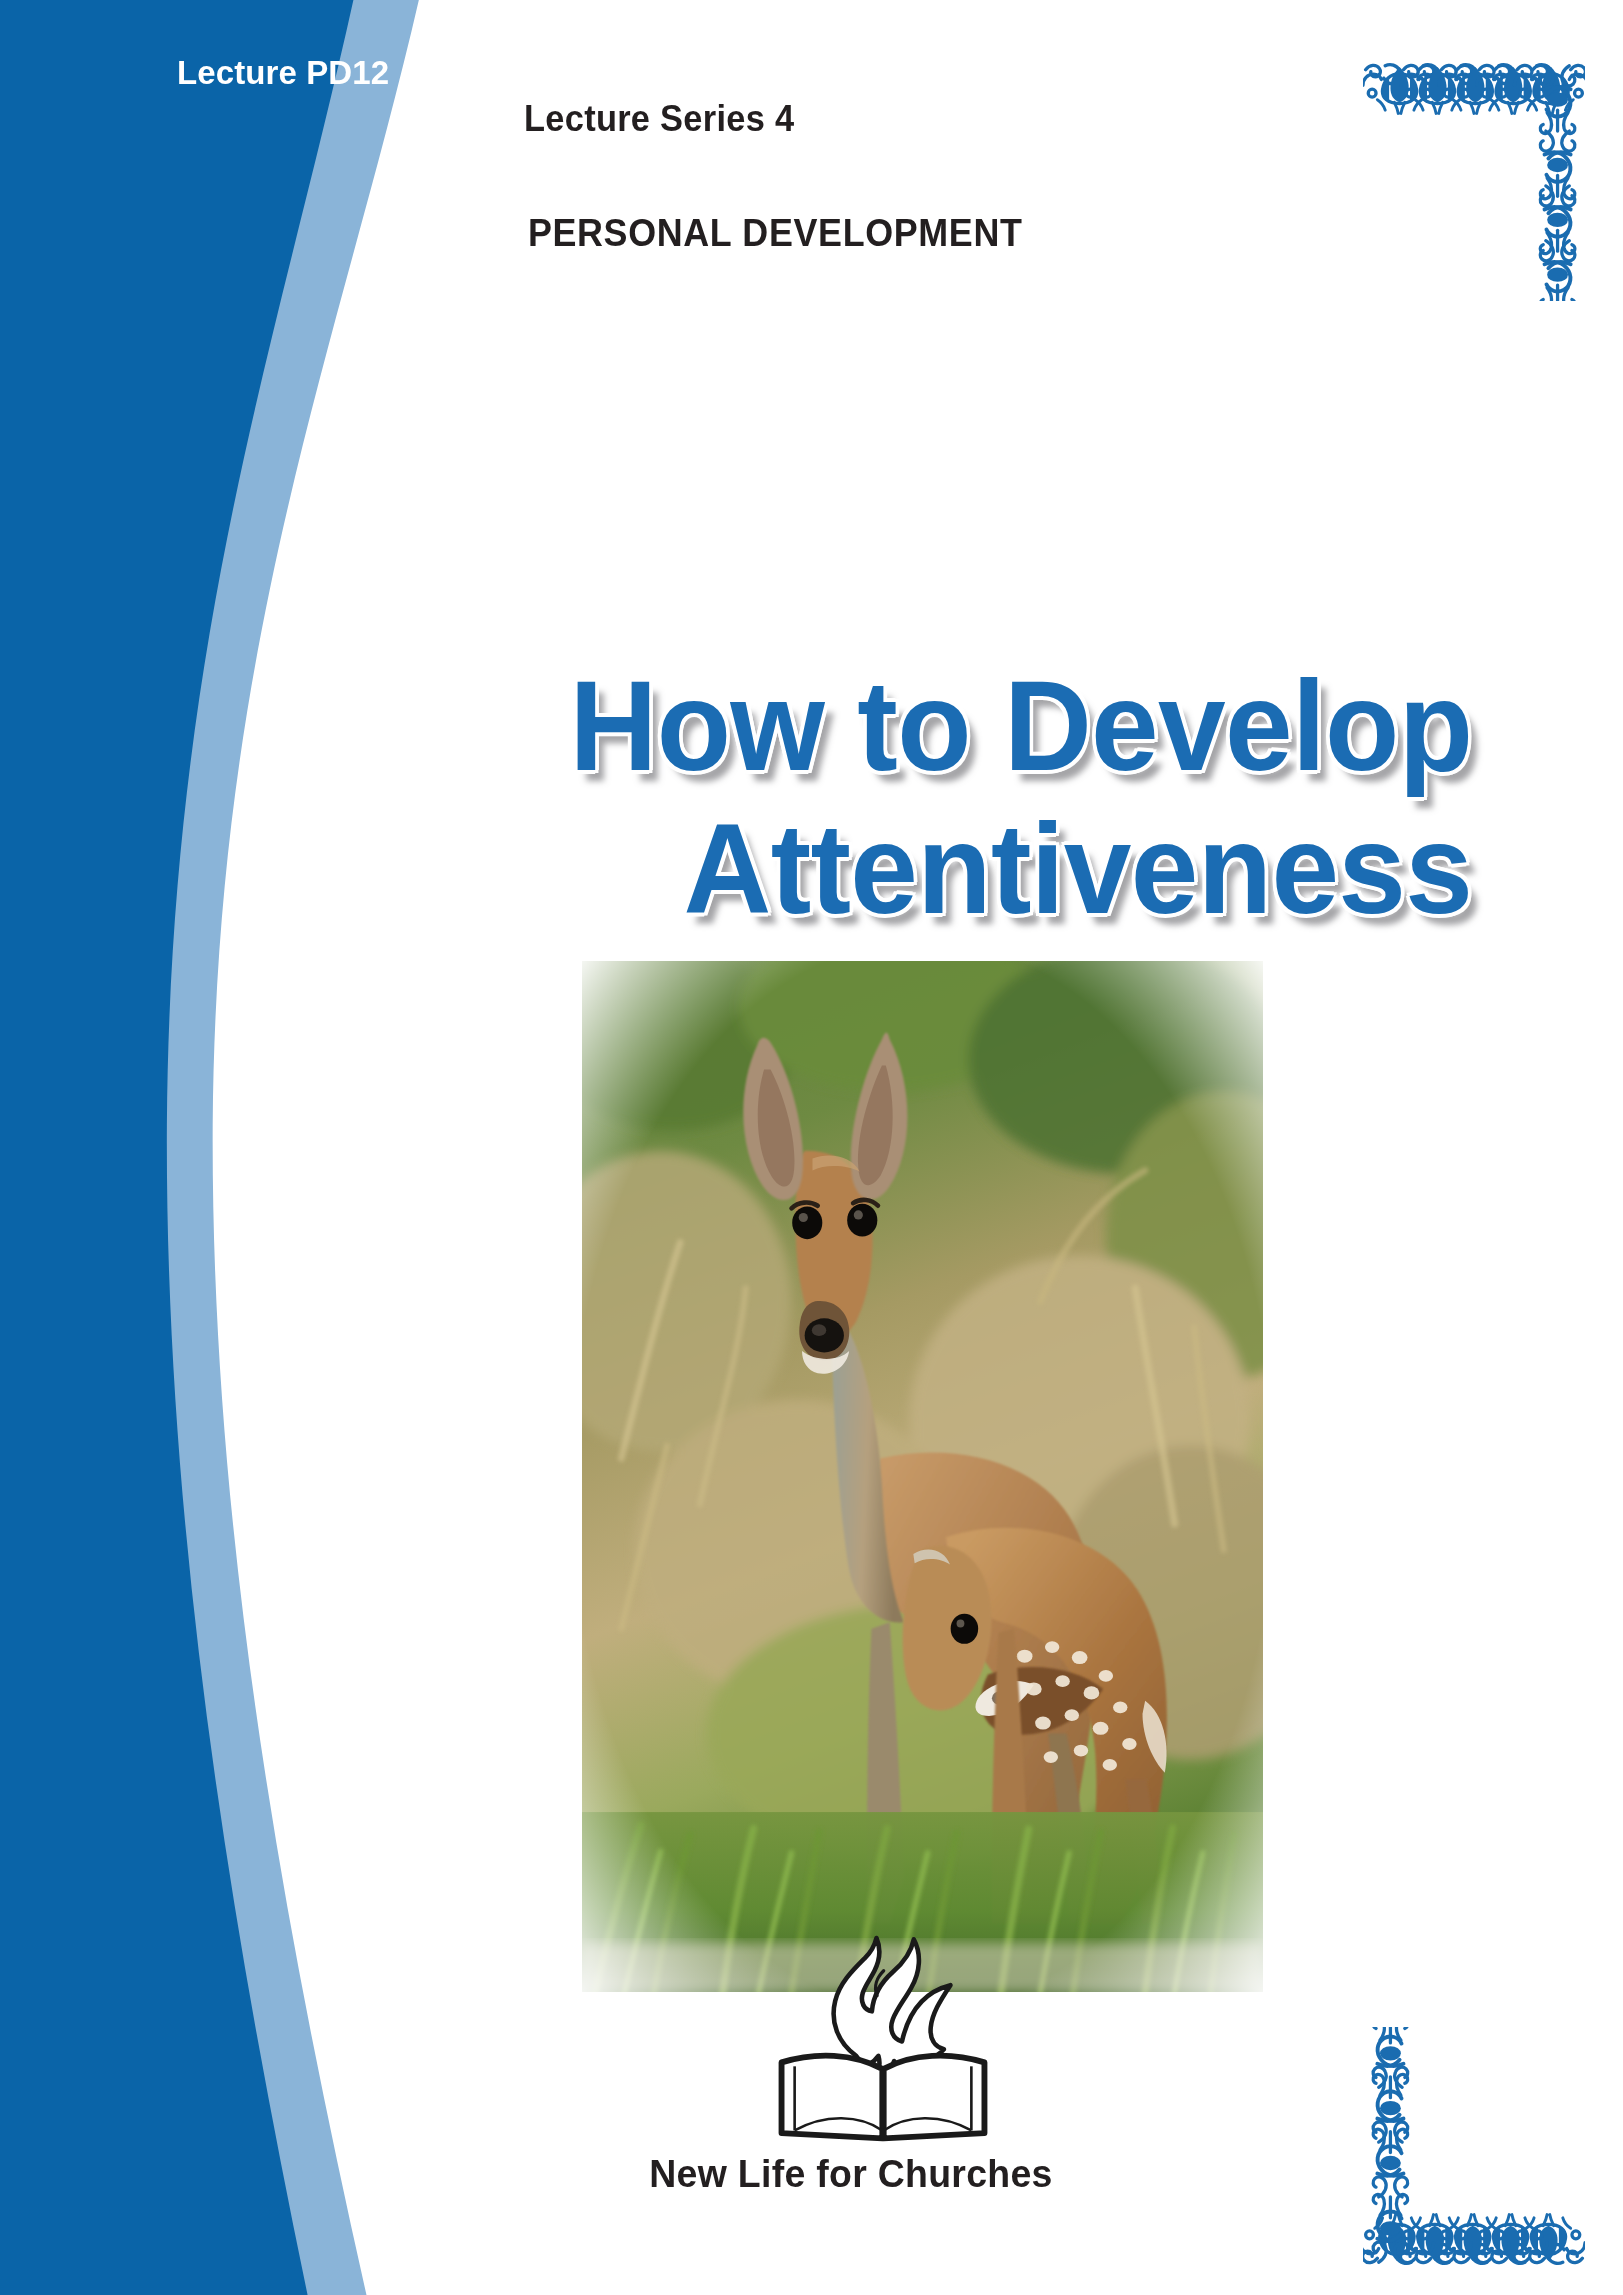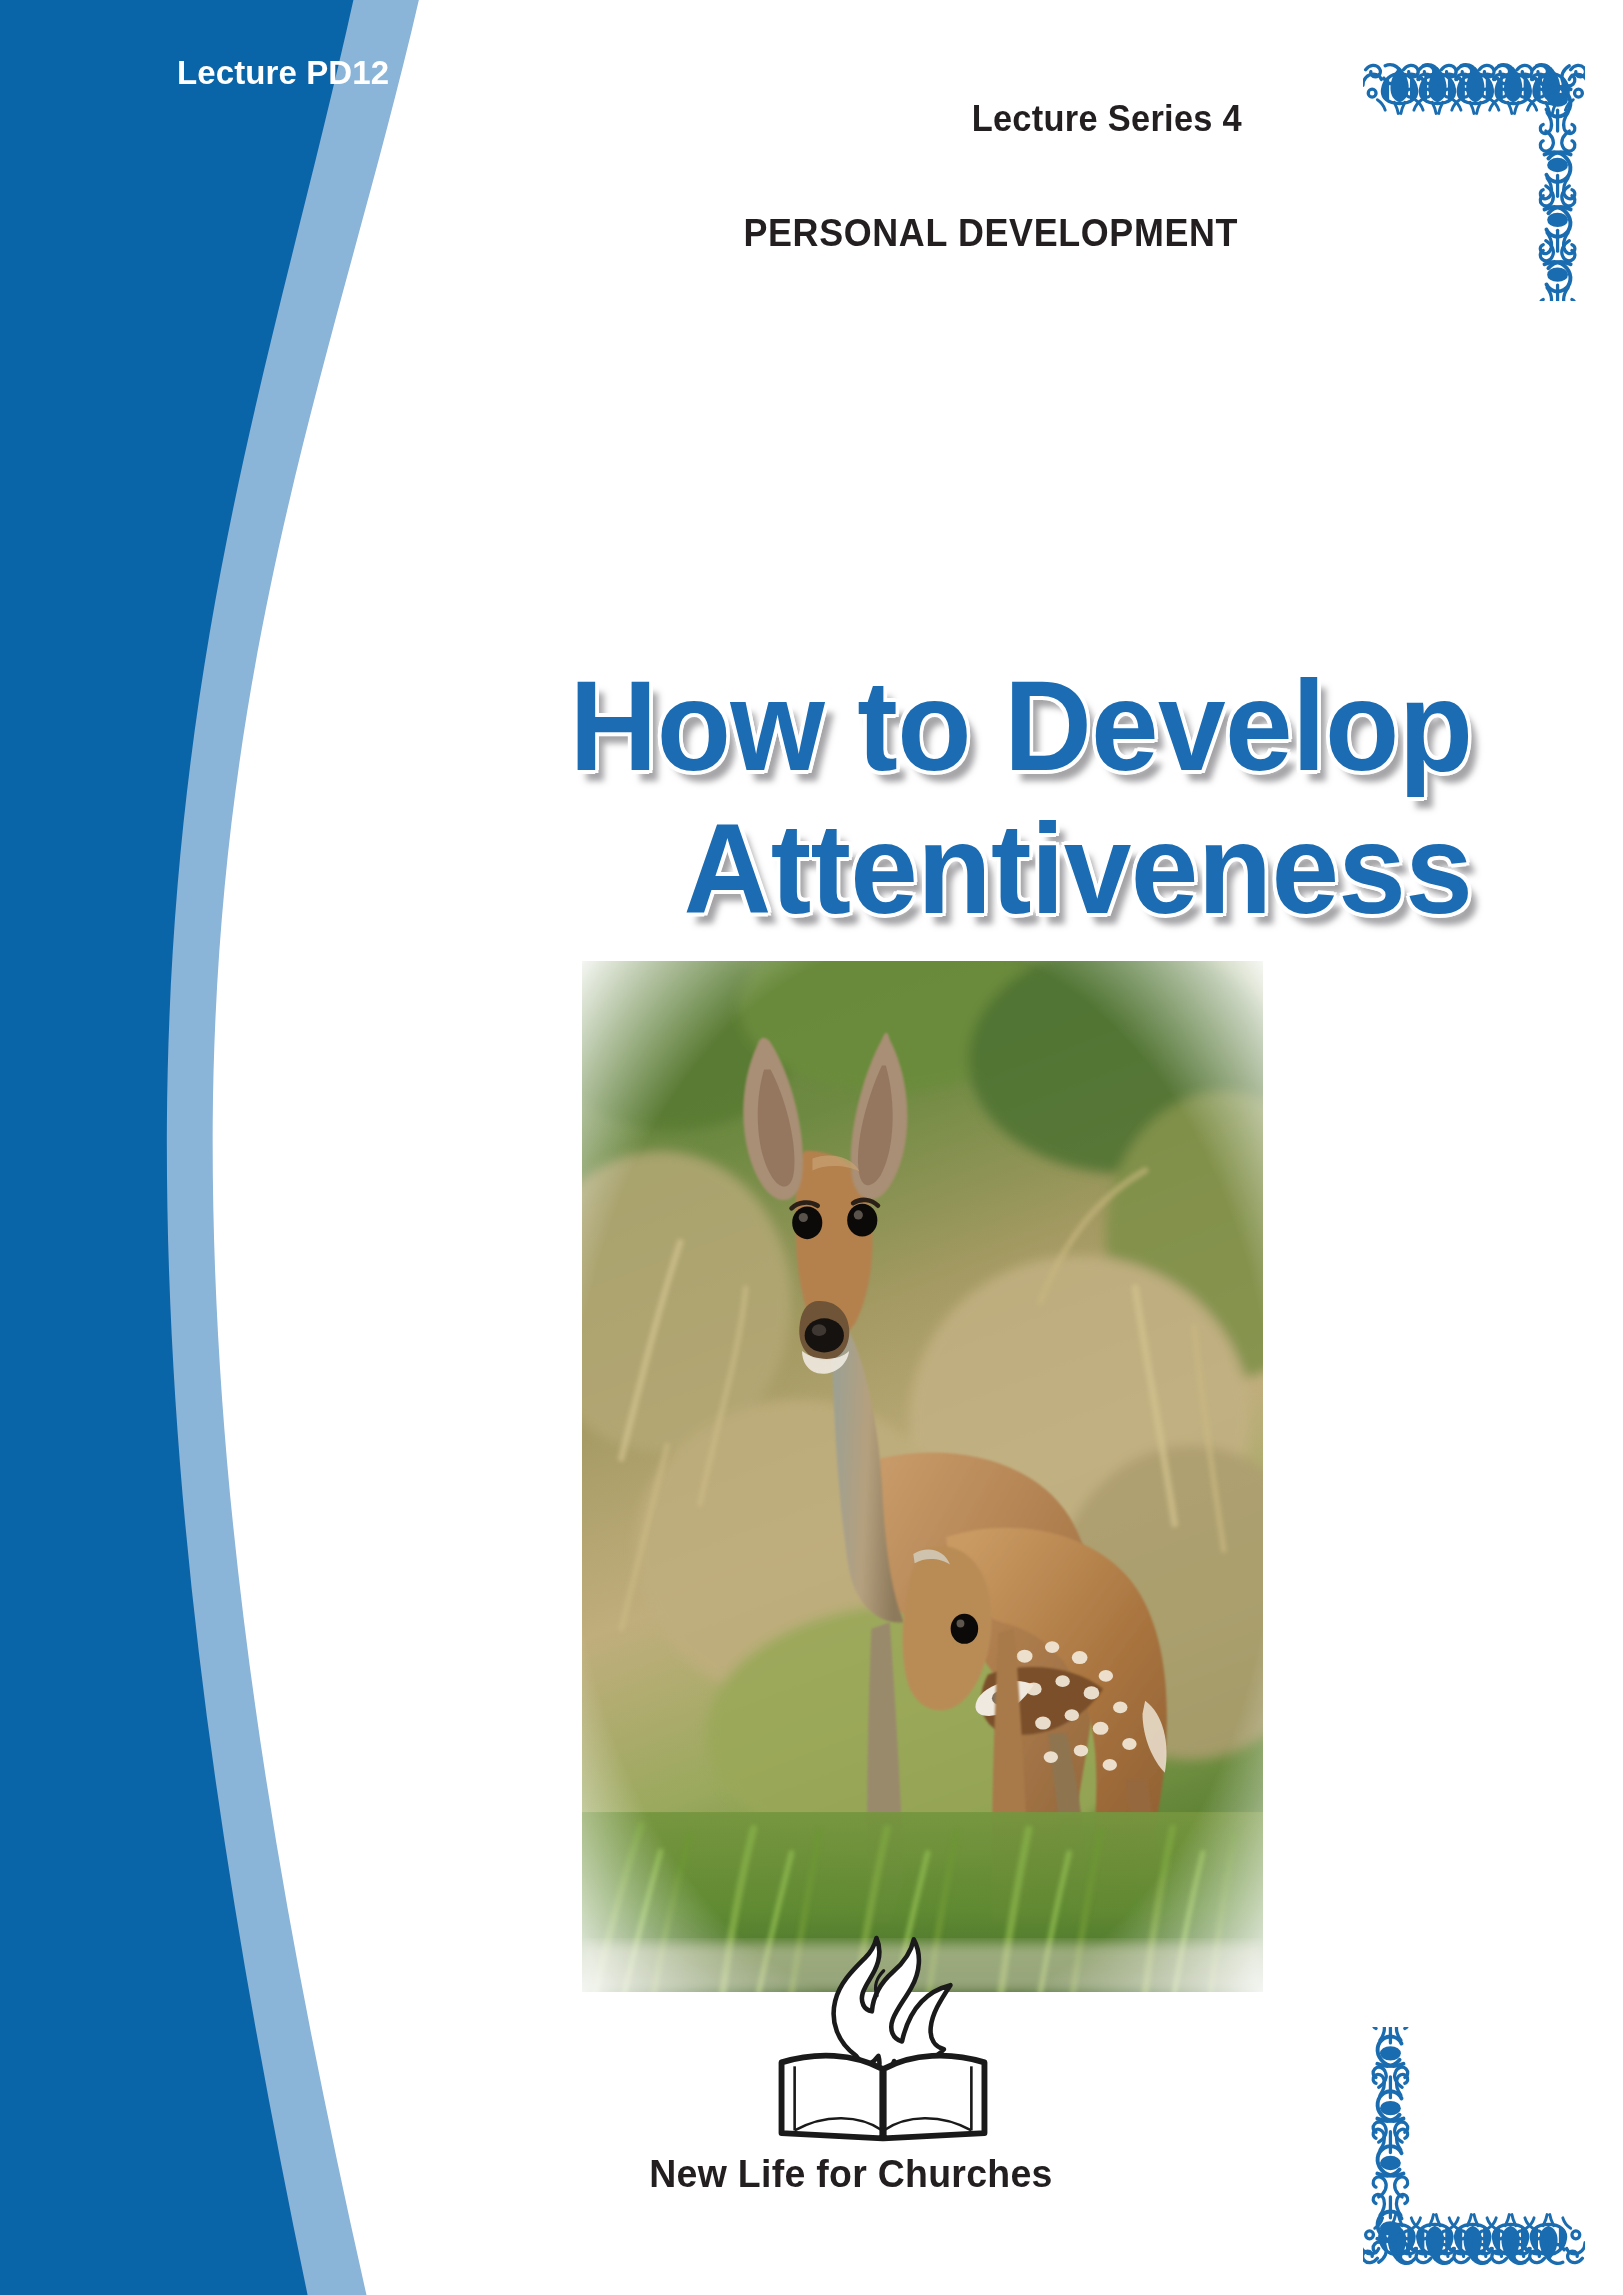--- a/index.html
+++ b/index.html
@@ -34,21 +34,21 @@
     font-weight: bold;
     letter-spacing: 0.1px;
     white-space: nowrap;
   }
 
   
   #header-block {
     position: absolute;
     left: 497px; top: 98px;
     width: 772px;
-    text-align: right;
+    text-align: left;
   }
   #series-line {
     font-size: 37px;
     font-weight: bold;
     color: #231f20;
     letter-spacing: 0.3px;
     transform: scaleX(0.93);
     transform-origin: center;
   }
   #series-subject {

